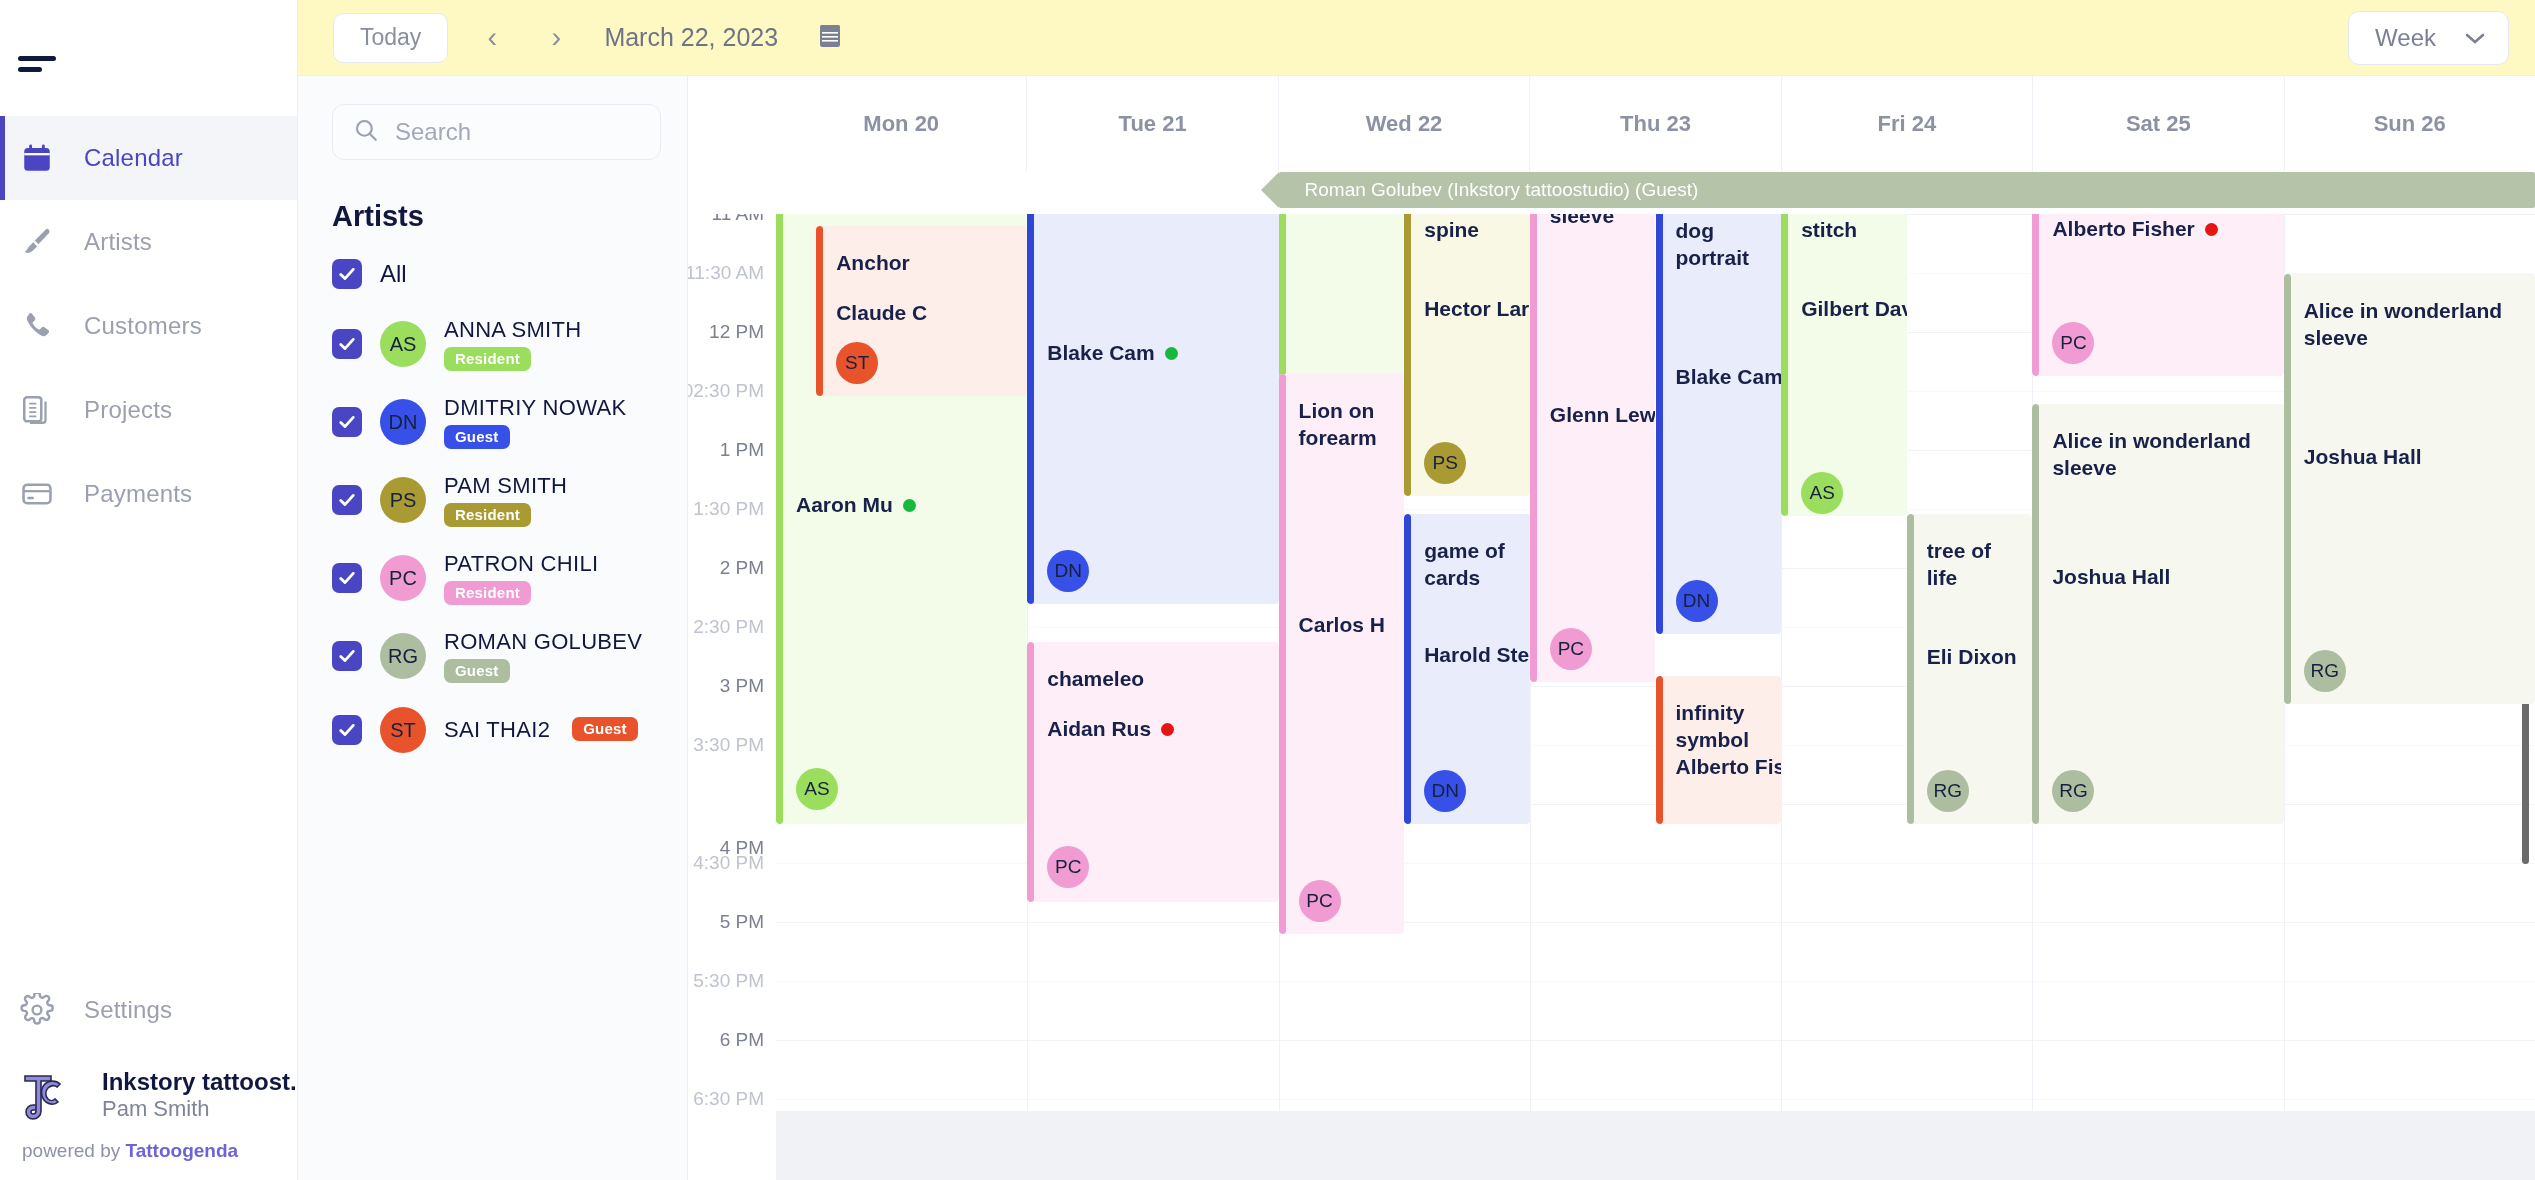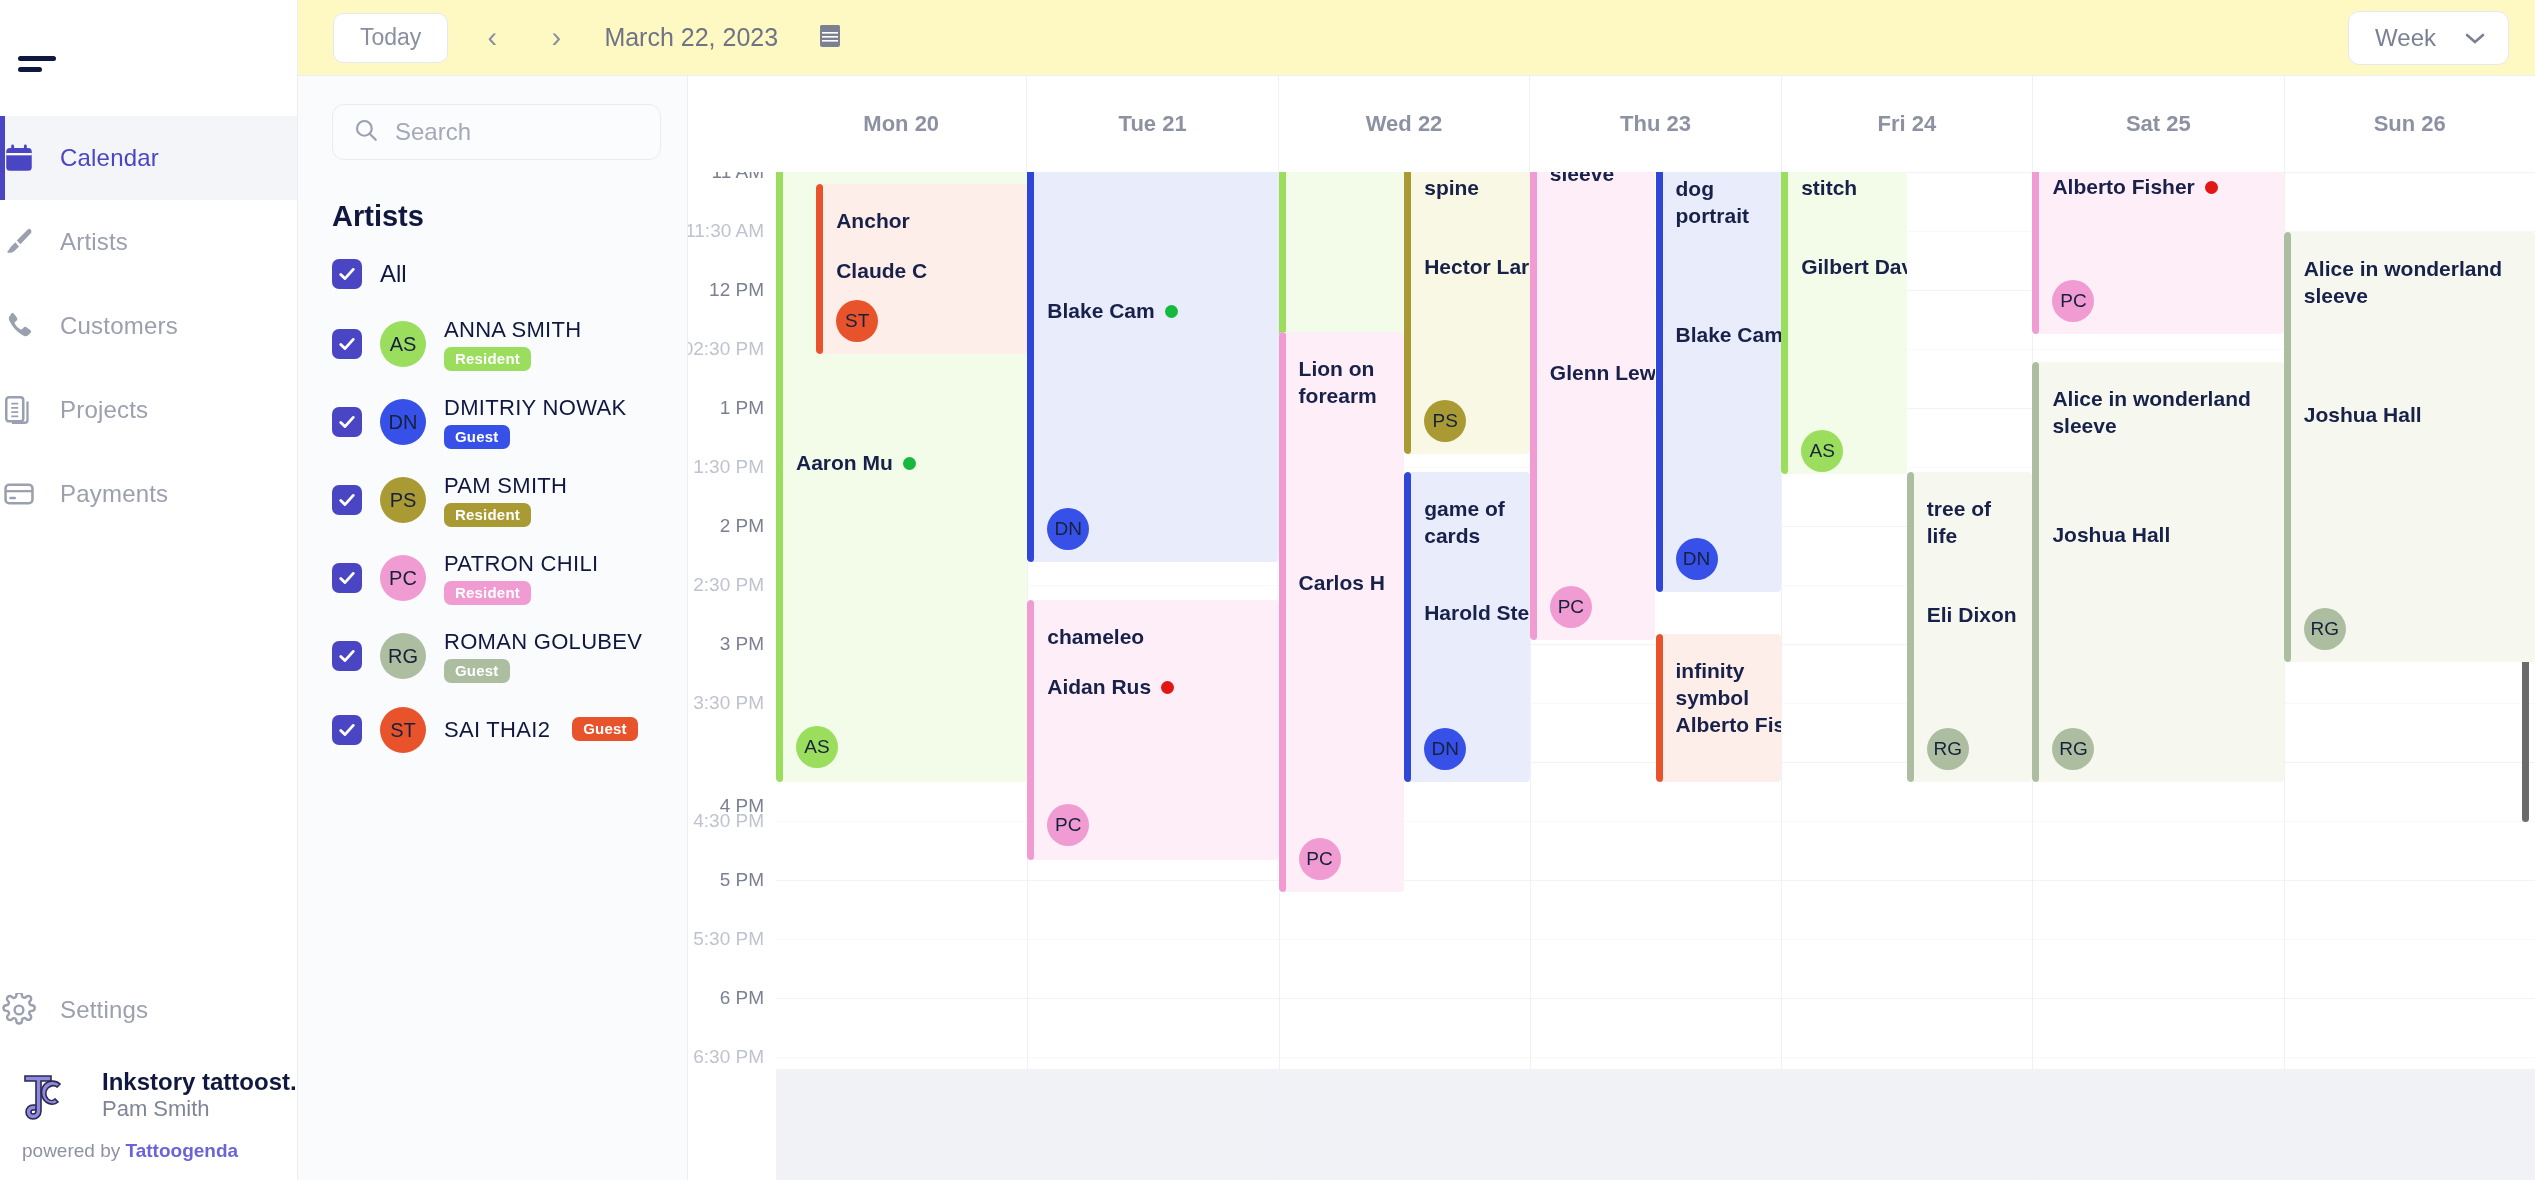--- a/index.html
+++ b/index.html
@@ -16,22 +16,22 @@
     border-right: 1px solid #eceef3;
     display: flex; flex-direction: column; position: relative; flex: none;
   }
   .hamburger { padding: 56px 0 0 18px; width: 60px; cursor: pointer; }
   .hamburger .bar { background: #101840; border-radius: 3px; height: 5px; }
   .hamburger .bar1 { width: 38px; margin-bottom: 6px; }
   .hamburger .bar2 { width: 24px; }
 
   .nav { margin-top: 44px; }
   .nav-item {
-    display: flex; align-items: center; height: 84px; 
-    cursor: pointer; gap: 22px;
+    display: flex; align-items: center; height: 84px; padding-left: 18px;
+    cursor: pointer; gap: 28px;
   }
   .nav-item.active { background: #f4f5f9; box-shadow: inset 5px 0 0 #4a45c2; }
   .nav-ico { width: 38px; height: 38px; display: flex; align-items: center; justify-content: center; }
   .nav-ico svg { width: 34px; height: 34px; }
   .nav-label { font-size: 24px; color: #9b9fae; letter-spacing: .2px; }
   .nav-item.active .nav-label { color: #4a45c2; }
 
   .settings-wrap { margin-top: auto; }
   .brand {
     display: flex; align-items: center; gap: 18px; padding: 14px 0 2px 18px;
@@ -394,20 +394,25 @@
               <div class="daycol-h">Tue 21</div>
               <div class="daycol-h">Wed 22</div>
               <div class="daycol-h">Thu 23</div>
               <div class="daycol-h">Fri 24</div>
               <div class="daycol-h">Sat 25</div>
               <div class="daycol-h">Sun 26</div>
             </div>
         </div>
 
         <div class="allday" id="allday-area">
+            <div style="position: relative; height: 42px;">
+              <div class="banner" style="background: rgb(181, 195, 168); color: rgb(181, 195, 168); position: absolute; left: 28.5714%; right: 0%;">
+                <span style="color: rgb(255, 255, 255); position: relative; z-index: 2;">Roman Golubev (Inkstory tattoostudio) (Guest)</span>
+              </div>
+            </div>
           </div>
 
         <div class="grid-wrap">
           <div class="grid">
             <div class="timecol" id="time-col">
                 <div class="tlabel hour" style="top: 0px;">11 AM</div>
                 <div class="tlabel half" style="top: 59px;">11:30 AM</div>
                 <div class="tlabel hour" style="top: 118px;">12 PM</div>
                 <div class="tlabel half" style="top: 177px;">02:30 PM</div>
                 <div class="tlabel hour" style="top: 236px;">1 PM</div>

